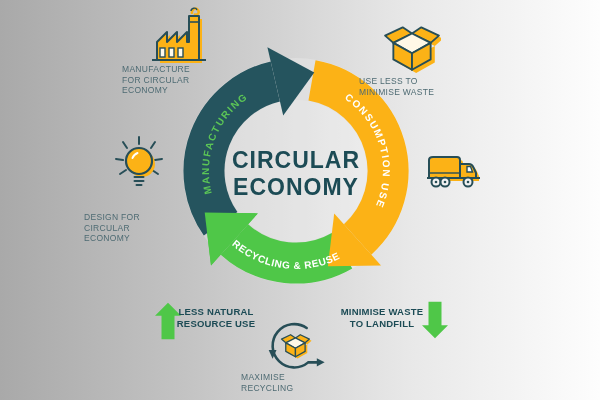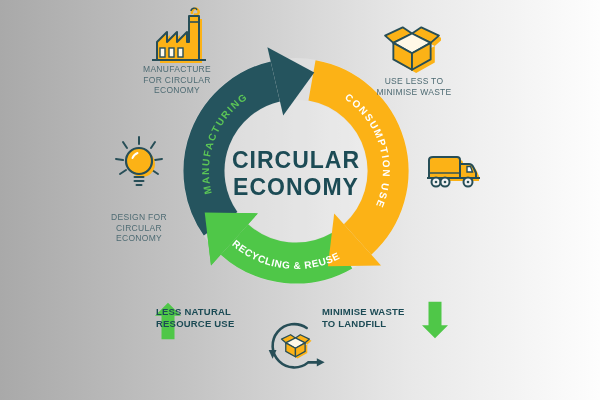--- a/index.html
+++ b/index.html
@@ -4,25 +4,25 @@
 <style>
   html,body{margin:0;padding:0;}
   body{width:600px;height:400px;overflow:hidden;
        font-family:"Liberation Sans","DejaVu Sans",sans-serif;}
   .stage{position:relative;width:600px;height:400px;
          background:linear-gradient(90deg,#a9a9a9 0%,#c4c4c4 32%,#e8e8e8 68%,#fdfdfd 100%);}
   .ring-svg{position:absolute;left:0;top:0;}
   .center-title{position:absolute;left:296px;top:147px;transform:translateX(-50%);
                 text-align:center;color:#1c4b55;font-weight:bold;font-size:23px;
                 line-height:27px;letter-spacing:1px;white-space:pre-line;}
-  .caption{position:absolute;transform:translateX(-50%);text-align:center;
+  .caption{position:absolute;transform:translateX(-50%);text-align:left;
            color:#51707a;font-size:8.5px;line-height:10.5px;letter-spacing:.3px;
            font-weight:bold;white-space:pre-line;width:110px;}
   .caption.light{font-weight:normal;color:#4e6b73;}
-  .footnote-label{position:absolute;transform:translateX(-50%);
+  .footnote-label{position:absolute;transform:translateX(-50%);text-align:center;
            color:#1c4b55;font-size:9.5px;line-height:12px;font-weight:bold;
            letter-spacing:.2px;white-space:pre-line;width:120px;}
   .icon{position:absolute;}
   svg{display:block;}
 </style>
 </head>
 <body>
 
 <div class="stage">
 
@@ -147,20 +147,22 @@
         <polygon points="10,22 2,15 19,7 28,13" fill="#fcb216"></polygon>
         <polygon points="46,22 54,15 37,7 28,13" fill="#fcb216"></polygon>
       </g>
       <polygon points="10,22 2,15 19,7 28,13" fill="#fcb216" stroke="#274e57" stroke-width="2.4" stroke-linejoin="round"></polygon>
       <polygon points="46,22 54,15 37,7 28,13" fill="#fcb216" stroke="#274e57" stroke-width="2.4" stroke-linejoin="round"></polygon>
       <polygon points="10,22 28,13 46,22 28,32" fill="#fff8e6" stroke="#274e57" stroke-width="2.4" stroke-linejoin="round"></polygon>
       <polygon points="10,22 28,32 28,48 10,38" fill="#fcb216" stroke="#274e57" stroke-width="2.4" stroke-linejoin="round"></polygon>
       <polygon points="28,32 46,22 46,38 28,48" fill="#fcb216" stroke="#274e57" stroke-width="2.4" stroke-linejoin="round"></polygon>
     </g>
   </svg>
+  <div class="caption light" style="left:296px;top:372px">MAXIMISE
+RECYCLING</div>
 
   <svg class="icon" style="left:155px;top:301px" width="26" height="40" viewBox="0 0 30 42">
     <polygon points="15,0 30,15 22.5,15 22.5,42 7.5,42 7.5,15 0,15" fill="#4fc748"></polygon>
   </svg>
   <div class="footnote-label" style="left:216px;top:306px">LESS NATURAL
 RESOURCE USE</div>
 
   <div class="footnote-label" style="left:382px;top:306px">MINIMISE WASTE
 TO LANDFILL</div>
   <svg class="icon" style="left:422px;top:300px" width="26" height="40" viewBox="0 0 30 42">

